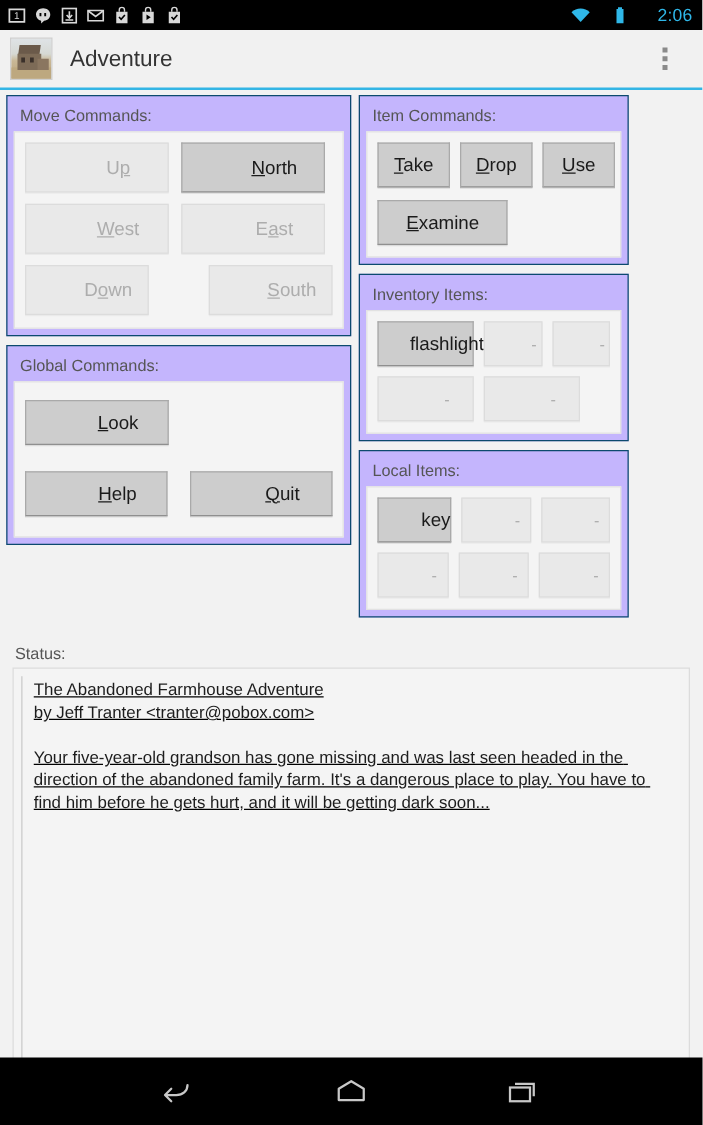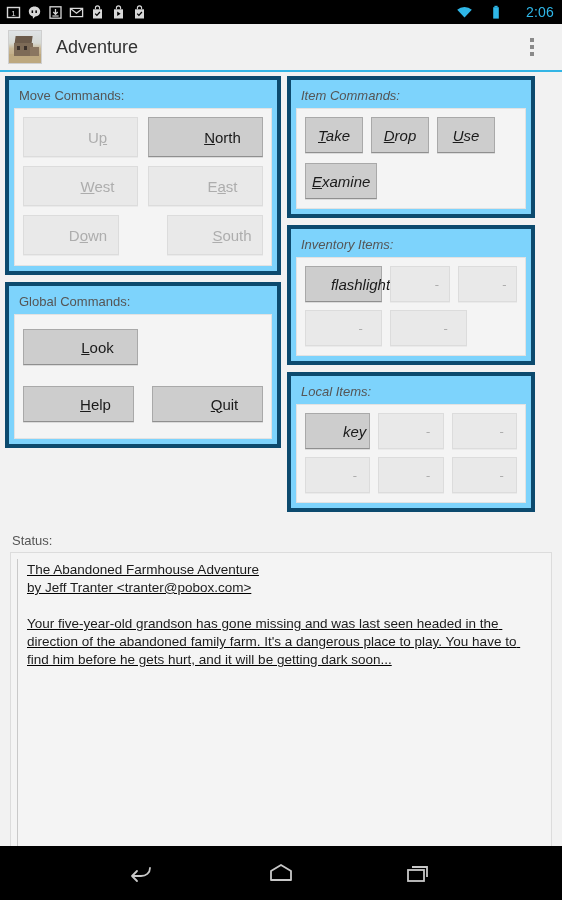--- a/index.html
+++ b/index.html
@@ -64,26 +64,26 @@
 
   
   .content {
     width: 562px; height: 774px;
     background: #f2f2f2;
     padding: 4px 5px 0 5px;
     position: relative;
   }
   .cols { display: flex; gap: 6px; align-items: flex-start; }
   .col-left { width: 276px; }
-  .col-right { width: 248px; font-style: italic; }
+  .col-right { width: 216px; }
 
   
   .group { margin-bottom: 7px; }
   .group-outer {
-    border: 4px solid #0c4a6e; background: #7dd3fc;
+    border: 1px solid #0c4a6e; background: #c4b5fd;
     padding: 5px 5px 5px 5px;
   }
   .group-label {
     font-size: 13px; color: #555; padding: 3px 2px 5px 5px;
   }
   .group-inner {
     border: 1px solid #e2e2e2; background: #f4f4f4;
     padding: 8px 8px 10px 8px;
   }
 
@@ -112,21 +112,21 @@
   }
   .btn u { text-decoration: underline; }
 
   
   .move-btn { width: 115px; height: 40px; }
   .global-btn { width: 115px; height: 36px; }
   .global-row { display: flex; gap: 18px; margin-bottom: 21px; }
   .global-row:last-child { margin-bottom: 0; }
 
   
-  .item-btn { height: 36px; padding: 0 6px; min-width: 58px; }
+  .item-btn { height: 36px; padding: 0 22px; min-width: 58px; }
   .item-row { display: flex; gap: 8px; margin-bottom: 10px; }
   .item-row:last-child { margin-bottom: 0; }
 
   
   .slot-row { display: flex; gap: 8px; margin-bottom: 8px; }
   .slot-row:last-child { margin-bottom: 0; }
   .slot { width: 77px; height: 36px; font-size: 15px; }
   .slot.disabled { font-size: 13px; }
 
   

